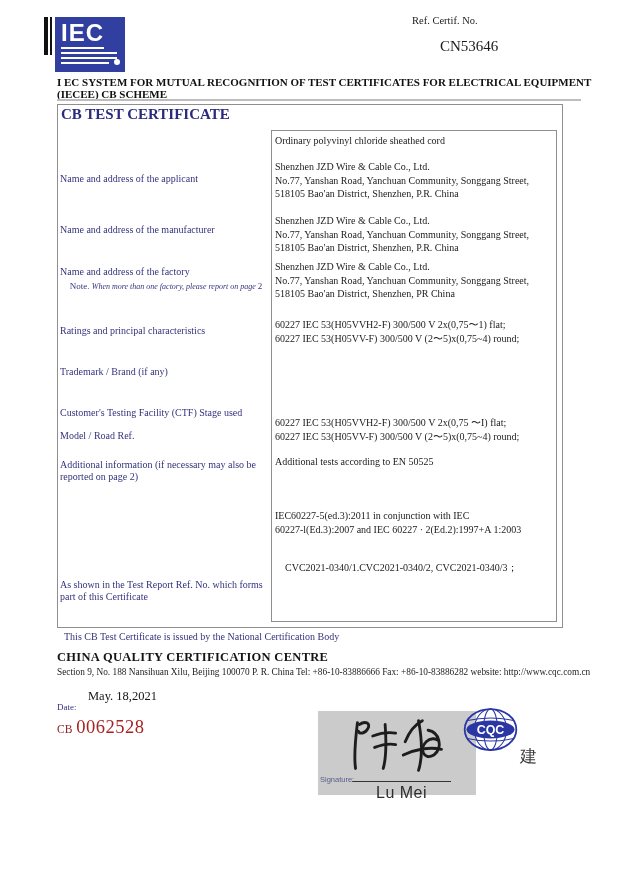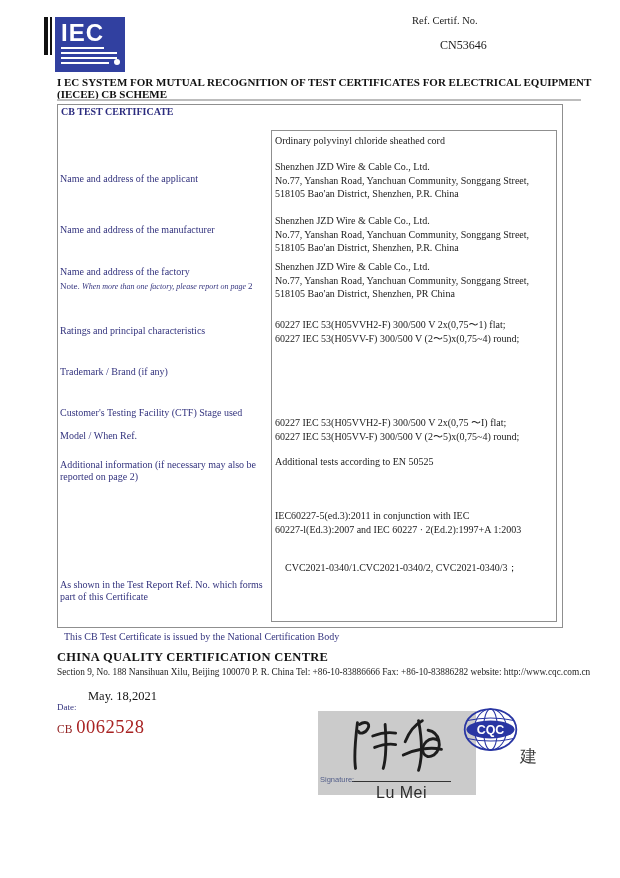--- a/index.html
+++ b/index.html
@@ -11,26 +11,26 @@
   .hdr-sep{position:absolute;left:57px;top:99px;width:524px;height:2px;background:#bdbdbd;}
   .iec-logo{position:absolute;left:44px;top:17px;height:38px;display:flex;align-items:stretch;}
   .iec-bar1{width:4px;background:#111;}
   .iec-bar2{width:2px;background:#111;margin-left:2px;}
   .iec-box{width:70px;height:55px;background:#3140a0;margin-left:3px;box-sizing:border-box;padding:3px 6px 0 6px;}
   .iec-word{color:#fff;font-family:"Liberation Sans",sans-serif;font-weight:bold;font-size:24px;line-height:26px;letter-spacing:1px;display:inline-block;border-bottom:2px solid #fff;padding-bottom:1px;}
   .iec-lines{margin-top:3px;position:relative;}
   .iec-line{height:2px;background:#fff;margin-top:3px;width:56px;}
   .iec-dot{position:absolute;right:-1px;bottom:-1px;width:6px;height:6px;border-radius:50%;background:#fff;}
   .ref-label{position:absolute;left:412px;top:15px;font-size:10.5px;}
-  .ref-value{position:absolute;left:440px;top:38px;font-size:12px;text-align:right;}
+  .ref-value{position:absolute;left:440px;top:38px;font-size:15px;text-align:right;}
   .scheme{position:absolute;left:57px;top:76px;font-weight:bold;font-size:11px;line-height:12px;color:#101010;}
   
   .outer-box{position:absolute;left:57px;top:104px;width:506px;height:524px;border:1px solid #8f8f8f;box-sizing:border-box;}
   .inner-box{position:absolute;left:271px;top:130px;width:286px;height:492px;border:1px solid #8f8f8f;box-sizing:border-box;}
-  .cert-title{position:absolute;left:61px;top:106px;font-weight:bold;font-size:10px;color:#2b2b7e;}
+  .cert-title{position:absolute;left:61px;top:106px;font-weight:bold;font-size:15px;color:#2b2b7e;}
   .lbl{position:absolute;left:60px;width:212px;font-size:10px;line-height:12px;color:#33337e;}
   .note{position:absolute;left:60px;width:212px;font-size:9px;color:#33337e;}
   .note .it{font-style:italic;font-size:8px;}
   .val{position:absolute;left:275px;font-size:10px;line-height:13.5px;color:#1b1b1b;white-space:nowrap;}
   .footer-note{position:absolute;left:64px;top:631px;font-size:10px;color:#33337e;}
   
   .issuer-name{position:absolute;left:57px;top:650px;font-weight:bold;font-size:12.5px;letter-spacing:.3px;color:#141414;}
   .issuer-addr{position:absolute;left:57px;top:667px;font-size:9.3px;color:#222;white-space:nowrap;}
   .date-label{position:absolute;left:57px;top:702px;font-size:9px;color:#33337e;}
   .date-value{position:absolute;left:88px;top:689px;font-size:12.5px;color:#161616;}
@@ -91,40 +91,40 @@
   </div>
 
   <div class="lbl" style="top:224px;">Name and address of the manufacturer</div>
   <div class="val" style="top:214px;">
     <div>Shenzhen JZD Wire &amp; Cable Co., Ltd.</div>
     <div>No.77, Yanshan Road, Yanchuan Community, Songgang Street,</div>
     <div>518105 Bao'an District, Shenzhen, P.R. China</div>
   </div>
 
   <div class="lbl" style="top:266px;">Name and address of the factory</div>
-  <div class="note" style="top:281px;">
+  <div class="note" style="top:281px;text-align:center;">
     <span>Note. </span><span class="it">When more than one factory, please report on page </span><span>2</span>
   </div>
   <div class="val" style="top:260px;">
     <div>Shenzhen JZD Wire &amp; Cable Co., Ltd.</div>
     <div>No.77, Yanshan Road, Yanchuan Community, Songgang Street,</div>
     <div>518105 Bao'an District, Shenzhen, PR China</div>
   </div>
 
   <div class="lbl" style="top:325px;">Ratings and principal characteristics</div>
   <div class="val" style="top:318px;">
     <div>60227 IEC 53(H05VVH2-F) 300/500 V 2x(0,75〜1) flat;</div>
     <div>60227 IEC 53(H05VV-F) 300/500 V (2〜5)x(0,75~4) round;</div>
   </div>
 
   <div class="lbl" style="top:366px;">Trademark / Brand (if any)</div>
 
   <div class="lbl" style="top:407px;">Customer's Testing Facility (CTF) Stage used</div>
 
-  <div class="lbl" style="top:430px;">Model / When Ref.</div>
+  <div class="lbl" style="top:430px;">Model / Road Ref.</div>
   <div class="val" style="top:416px;">
     <div>60227 IEC 53(H05VVH2-F) 300/500 V 2x(0,75 〜I) flat;</div>
     <div>60227 IEC 53(H05VV-F) 300/500 V (2〜5)x(0,75~4) round;</div>
   </div>
 
   <div class="lbl" style="top:459px;">Additional information (if necessary may also be reported on page 2)</div>
   <div class="val" style="top:455px;">
     <div>Additional tests according to EN 50525</div>
   </div>
 

